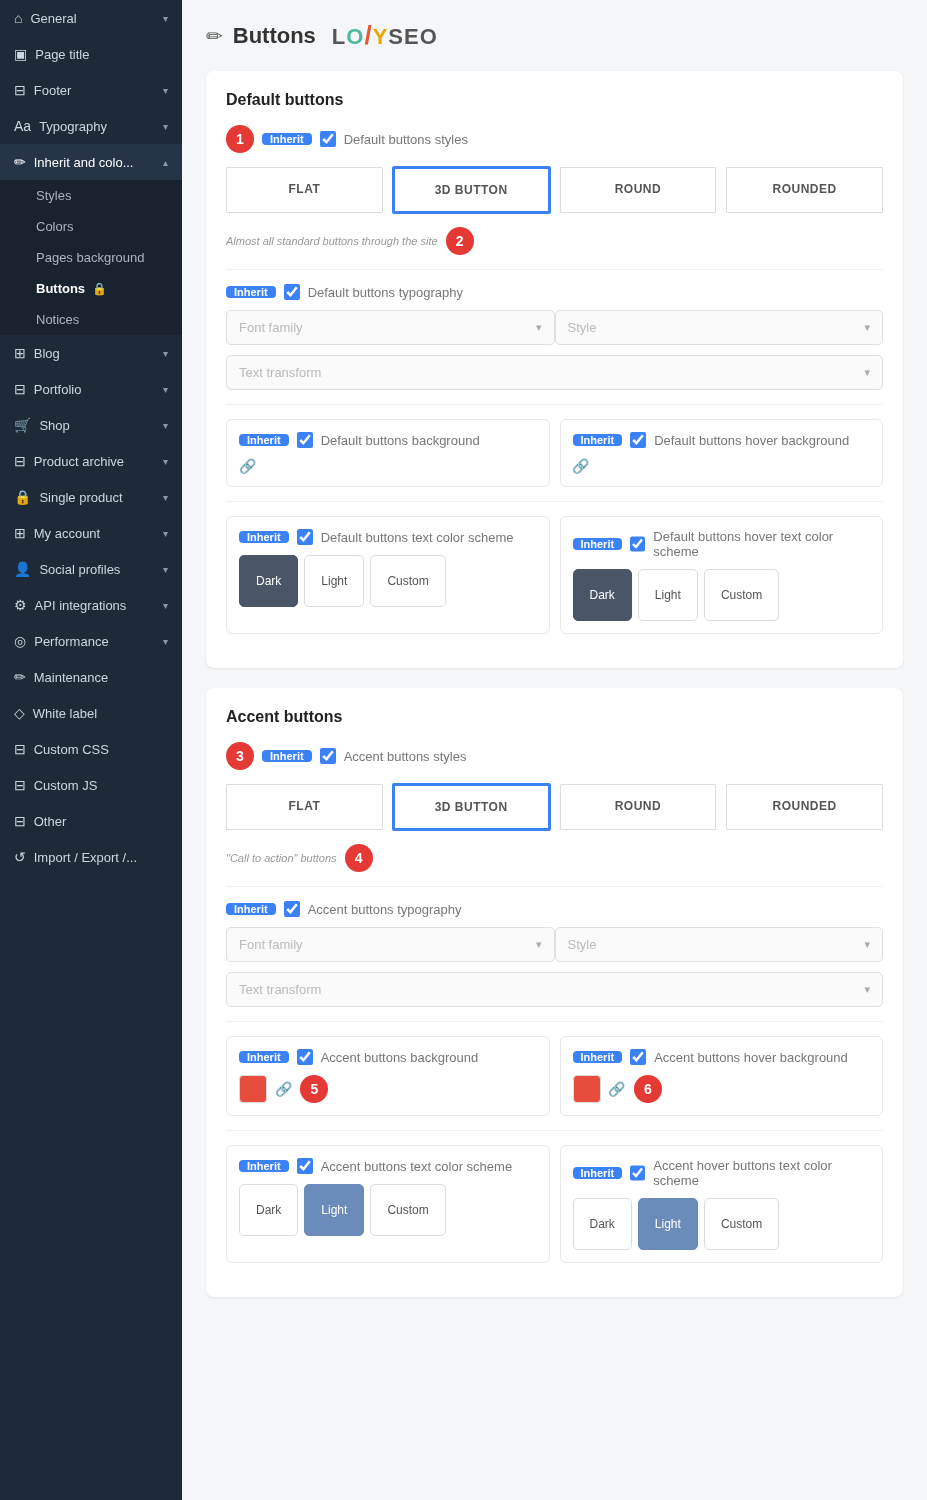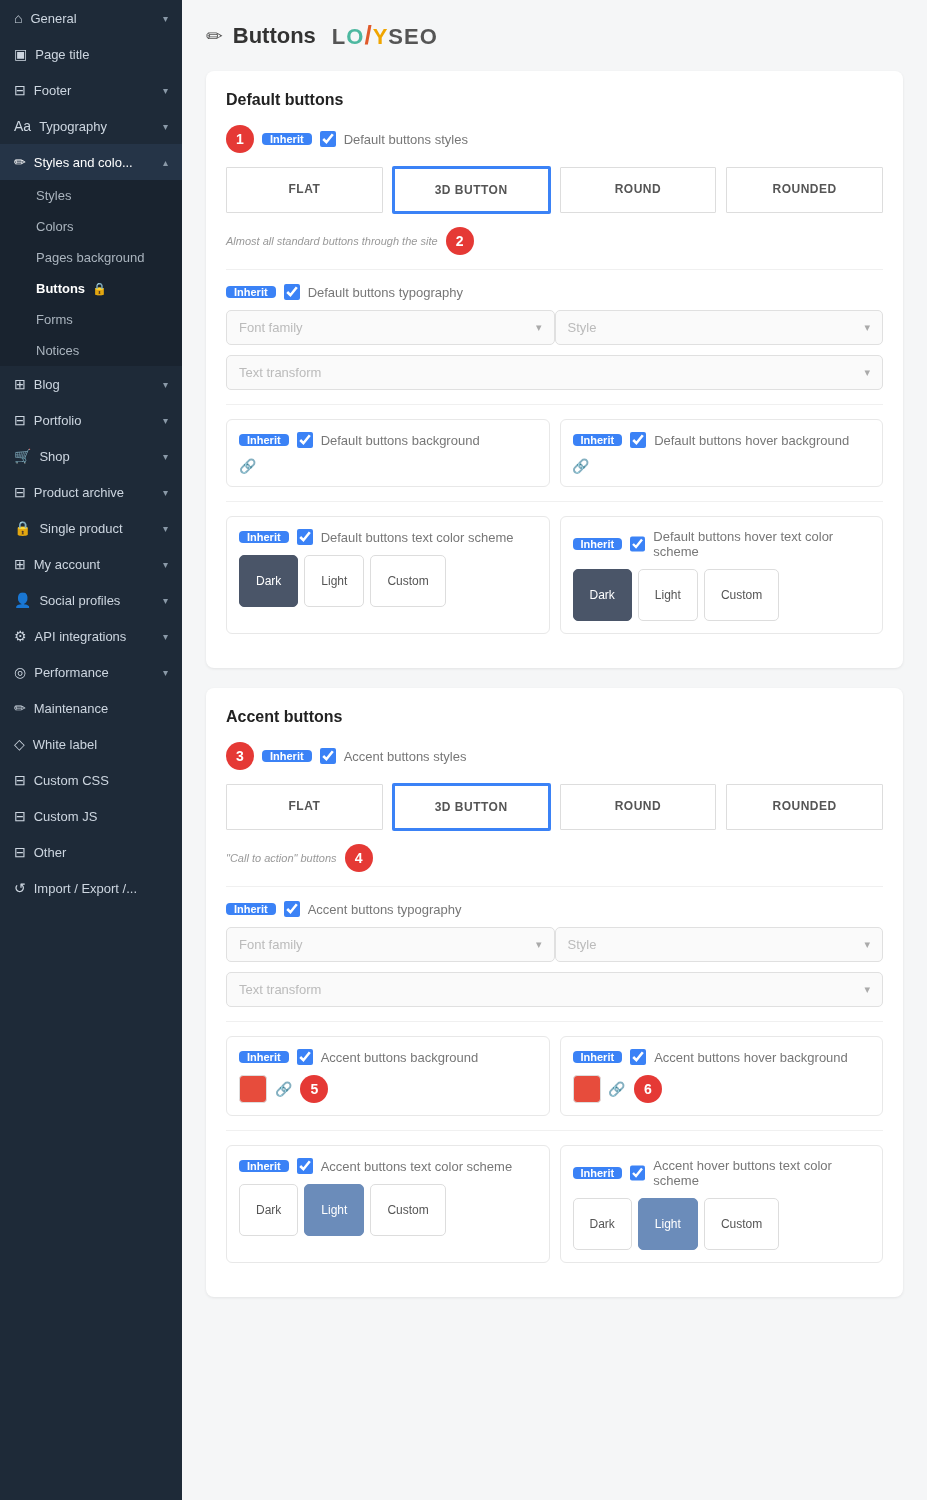--- a/index.html
+++ b/index.html
@@ -97,33 +97,32 @@
   <div class="sidebar-item">
     <div class="sidebar-item-left">
       <span class="icon">Aa</span>
       <span>Typography</span>
     </div>
     <span class="chevron">▾</span>
   </div>
   <div class="sidebar-item active">
     <div class="sidebar-item-left">
       <span class="icon">✏</span>
-      <span>Styles and colo...</span>
+      <span>Inherit and colo...</span>
     </div>
     <span class="chevron">▴</span>
   </div>
   <div class="sidebar-sub">
     <div class="sidebar-sub-item">Styles</div>
     <div class="sidebar-sub-item">Colors</div>
     <div class="sidebar-sub-item">Pages background</div>
     <div class="sidebar-sub-item active">
       <span>Buttons</span>
       <span class="lock-icon">🔒</span>
     </div>
-    <div class="sidebar-sub-item">Forms</div>
     <div class="sidebar-sub-item">Notices</div>
   </div>
   <div class="sidebar-item">
     <div class="sidebar-item-left">
       <span class="icon">⊞</span>
       <span>Blog</span>
     </div>
     <span class="chevron">▾</span>
   </div>
   <div class="sidebar-item">

